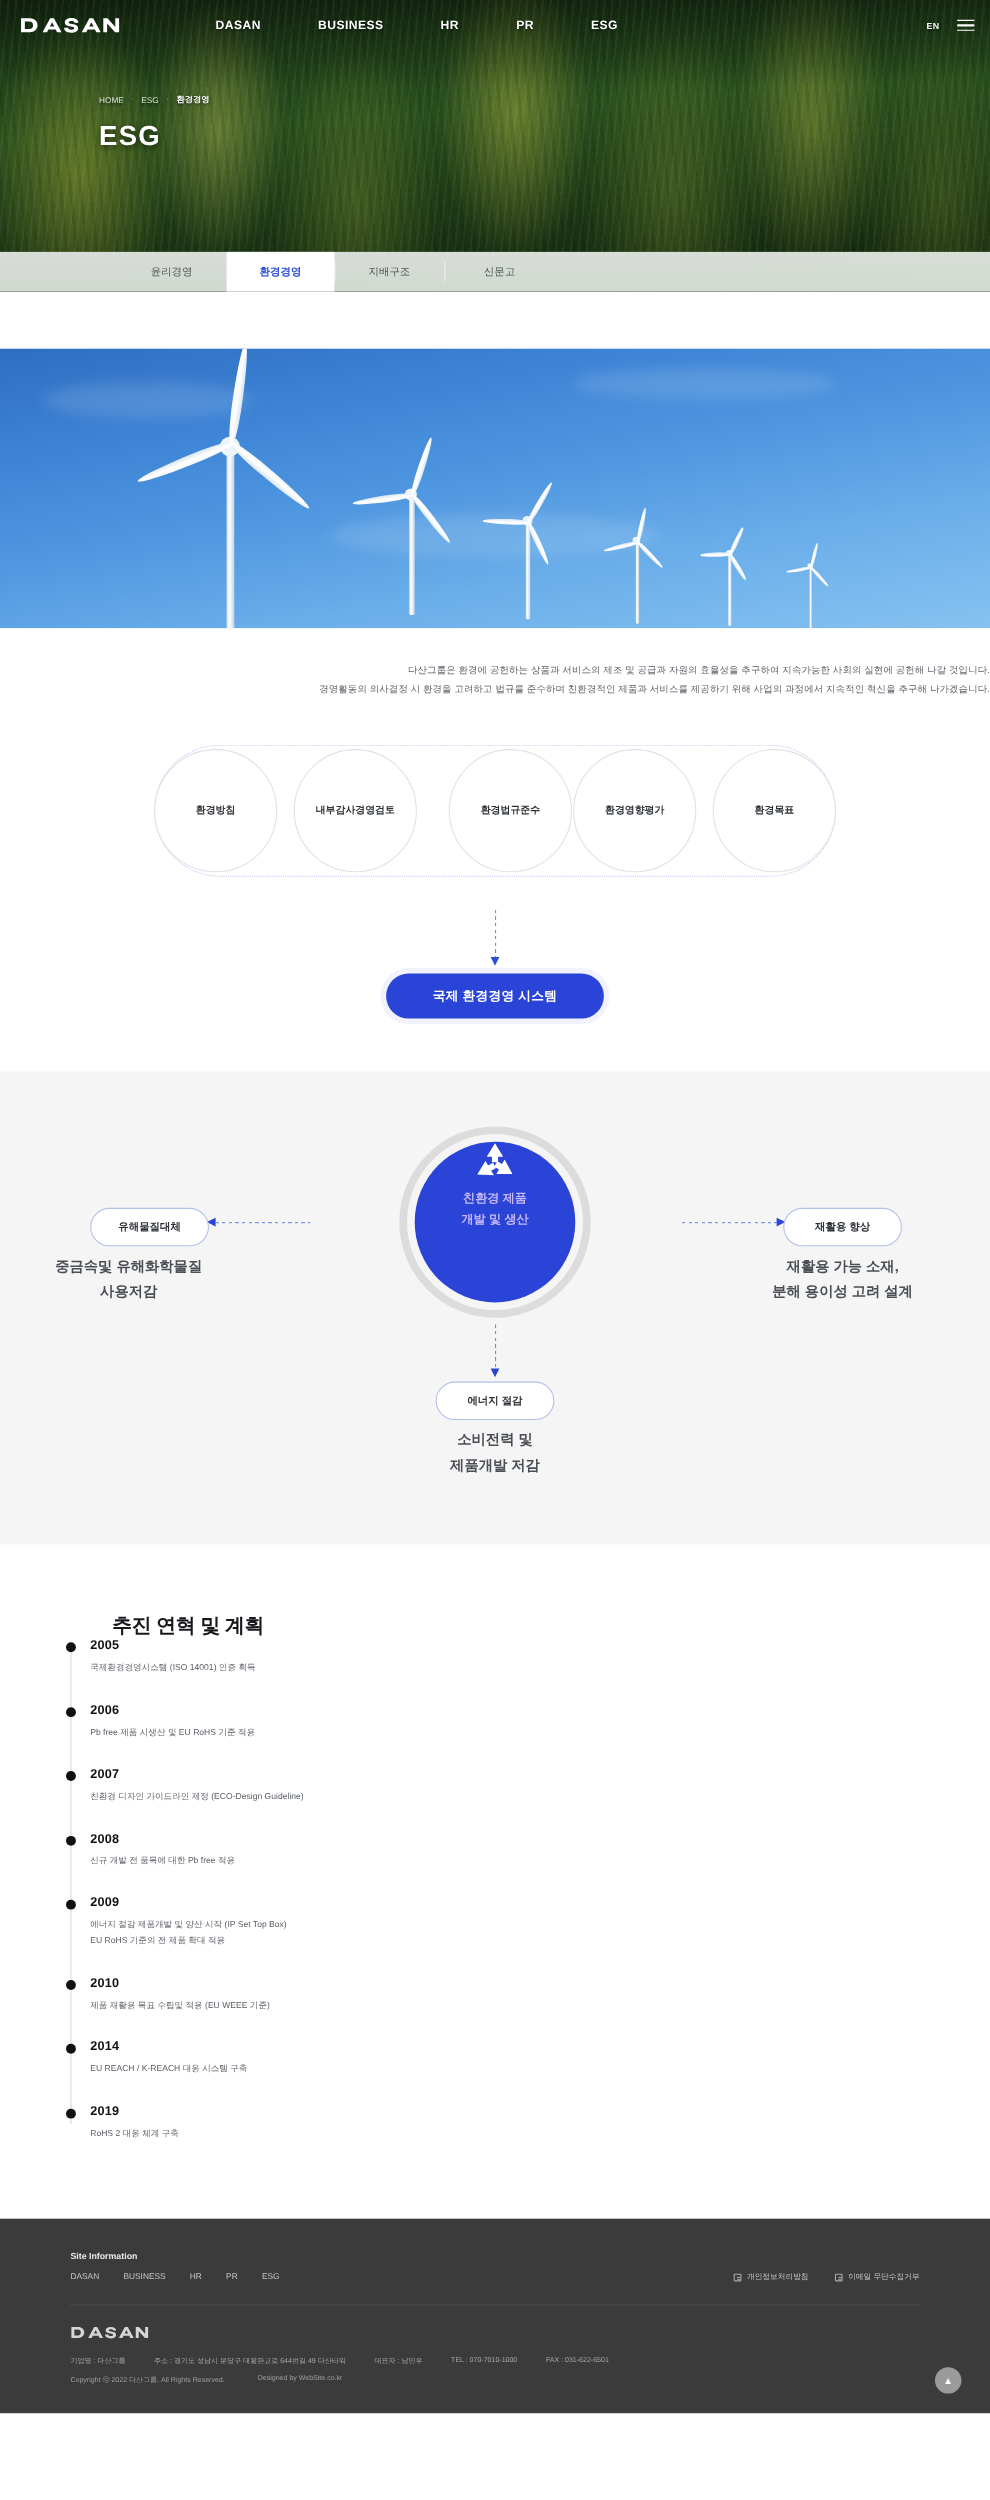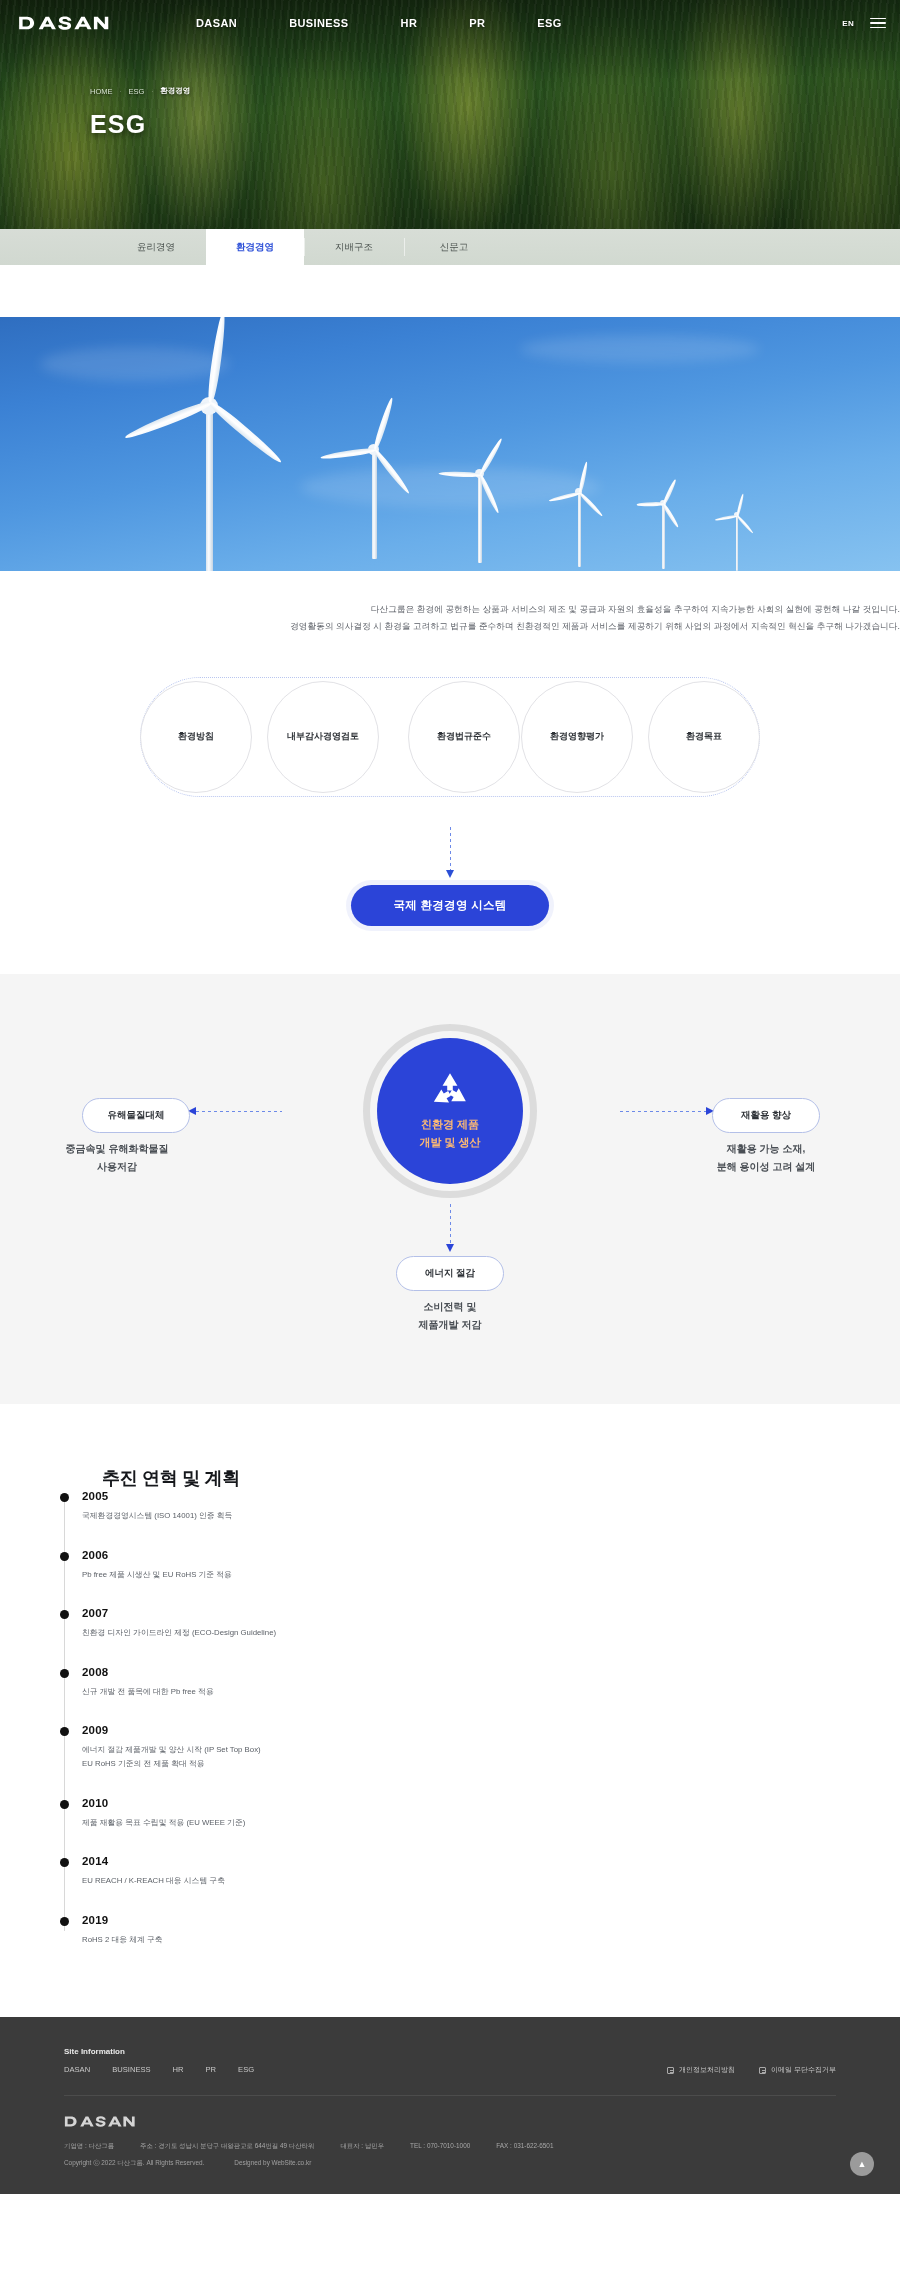--- a/index.html
+++ b/index.html
@@ -175,36 +175,36 @@
   .ecostage { position:relative; width:900px; height:330px; margin:0 auto; }
 
   .ring {
     position:absolute; left:50%; top:6px; transform:translateX(-50%);
     width:174px; height:174px; border-radius:50%;
     border:7px solid #dcdcdc;
   }
   .core {
     position:absolute; left:50%; top:20px; transform:translateX(-50%);
     width:146px; height:146px; border-radius:50%;
-    background:#2b44d8; color:#fdba74;
-    display:flex; flex-direction:column; align-items:center; justify-content:center;
+    background:#2b44d8; color:#c4b5fd;
+    display:flex; flex-direction:column; align-items:center; justify-content:flex-start;
     text-align:center;
   }
   .core .recyc { width:40px; height:36px; margin-bottom:7px; }
   .core .ctxt { font-size:11px; font-weight:bold; line-height:1.65; }
 
   .pill {
     position:absolute;
     border:1px solid #b4c0e8; background:#fff; border-radius:20px;
     padding:10px 0; width:108px; text-align:center;
     font-size:9.5px; font-weight:bold; color:#2e3237;
   }
   .pill.right { width:108px; }
   .cap {
-    position:absolute; text-align:center; font-size:10px;
+    position:absolute; text-align:center; font-size:13px;
     color:#4a4f55; line-height:1.75; width:170px; font-weight:bold;
   }
   .hline {
     position:absolute; height:1px;
     background:repeating-linear-gradient(90deg,#6d8ae8 0 3px, transparent 3px 6px);
   }
   .hline.lft::after{
     content:""; position:absolute; left:-8px; top:-4px;
     border-top:4.5px solid transparent; border-bottom:4.5px solid transparent;
     border-right:8px solid #2b44d8;

